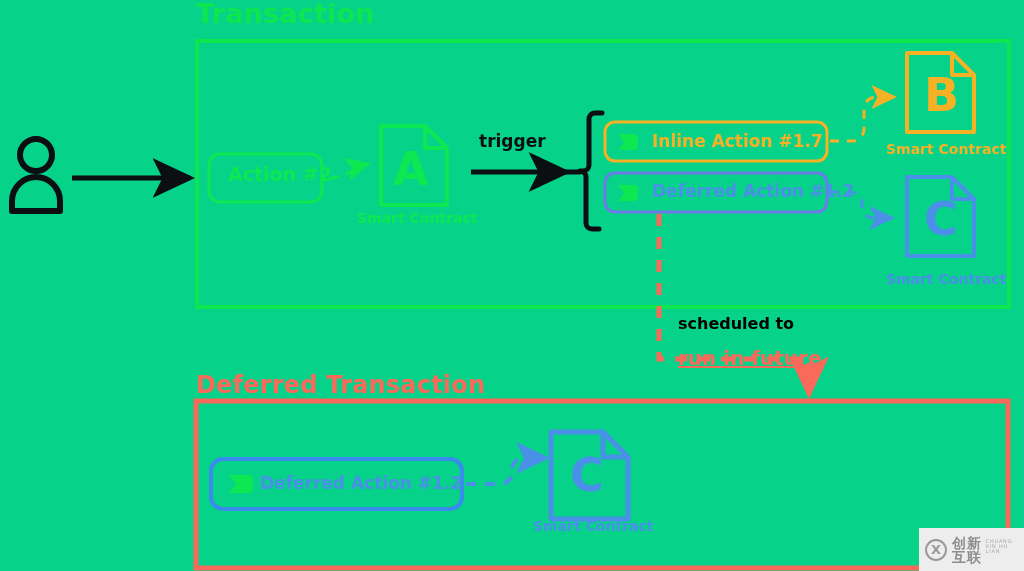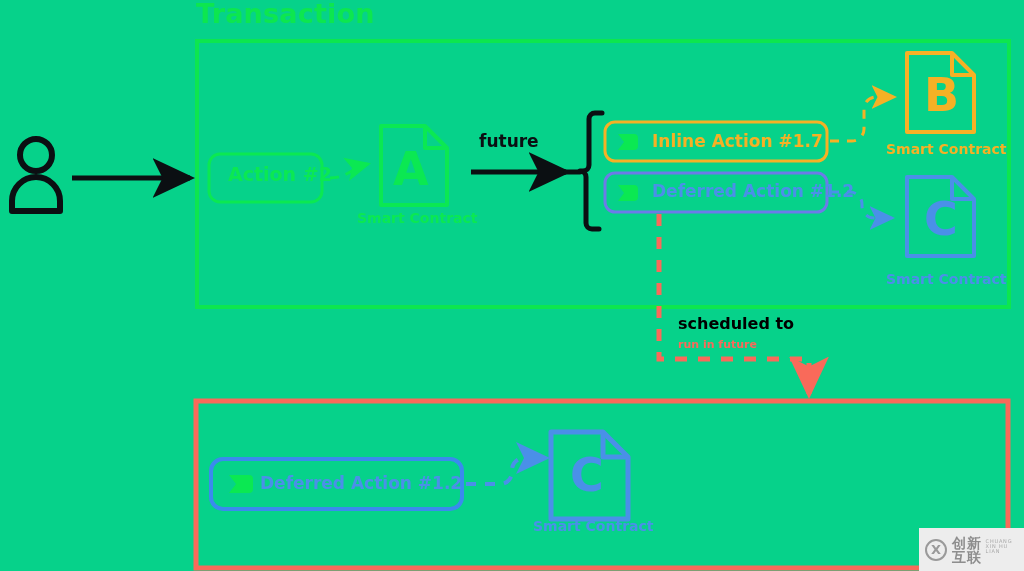--- a/index.html
+++ b/index.html
@@ -41,21 +41,21 @@
   #glyph-c1{left:924px;top:192px;font-size:46px;color:#4A90E8;font-weight:bold;}
   #label-sc-c1{left:886px;top:271px;font-size:14px;color:#4A90E8;}
 
   
   #label-deferred-2{left:260px;top:473px;font-size:17px;color:#4A90E8;}
   #glyph-c2{left:570px;top:448px;font-size:46px;color:#4A90E8;font-weight:bold;}
   #label-sc-c2{left:533px;top:518px;font-size:14px;color:#4A90E8;}
 
   
   #note-line1{left:678px;top:314px;font-size:16px;color:#000000;text-align:center;}
-  #note-line2{left:678px;top:338px;font-size:11px;color:#F96A5A;}
+  #note-line2{left:678px;top:346px;font-size:20px;color:#F96A5A;text-decoration:underline;}
 
   
   #watermark{
     position:absolute;left:919px;top:528px;width:105px;height:43px;
     background:#EDEDED;display:flex;align-items:center;gap:5px;
     padding-left:6px;box-sizing:border-box;
   }
   #watermark .wm-mark{
     width:22px;height:22px;border:2px solid #9A9A9A;border-radius:50%;
     color:#9A9A9A;font-size:13px;font-weight:bold;
@@ -144,22 +144,23 @@
 
     <path d="M466,484 h34 a12,12 0 0 0 12,-12 v-2 a12,12 0 0 1 12,-12 h22" fill="none" stroke="#4A90E8" stroke-width="4" stroke-dasharray="10,9" marker-end="url(#ah-blue)"></path>
 
     <g fill="none" stroke="#4A90E8" stroke-width="5" stroke-linejoin="round">
       <path d="M551,432 h52 l25,25 v62 h-77 z"></path>
       <path d="M603,432 v25 h25"></path>
     </g>
   </svg>
 
   <div class="lbl" id="title-transaction">Transaction</div>
+  <div class="lbl" id="title-deferred">Deferred Transaction</div>
 
-  <div class="lbl" id="label-trigger">future</div>
+  <div class="lbl" id="label-trigger">trigger</div>
 
   <div class="lbl" id="label-action1">Action #2</div>
   <div class="lbl" id="glyph-a">A</div>
   <div class="lbl" id="label-sc-a">Smart Contract</div>
 
   <div class="lbl" id="label-inline">Inline Action #1.7</div>
   <div class="lbl" id="glyph-b">B</div>
   <div class="lbl" id="label-sc-b">Smart Contract</div>
 
   <div class="lbl" id="label-deferred-1">Deferred Action #1.2</div>

